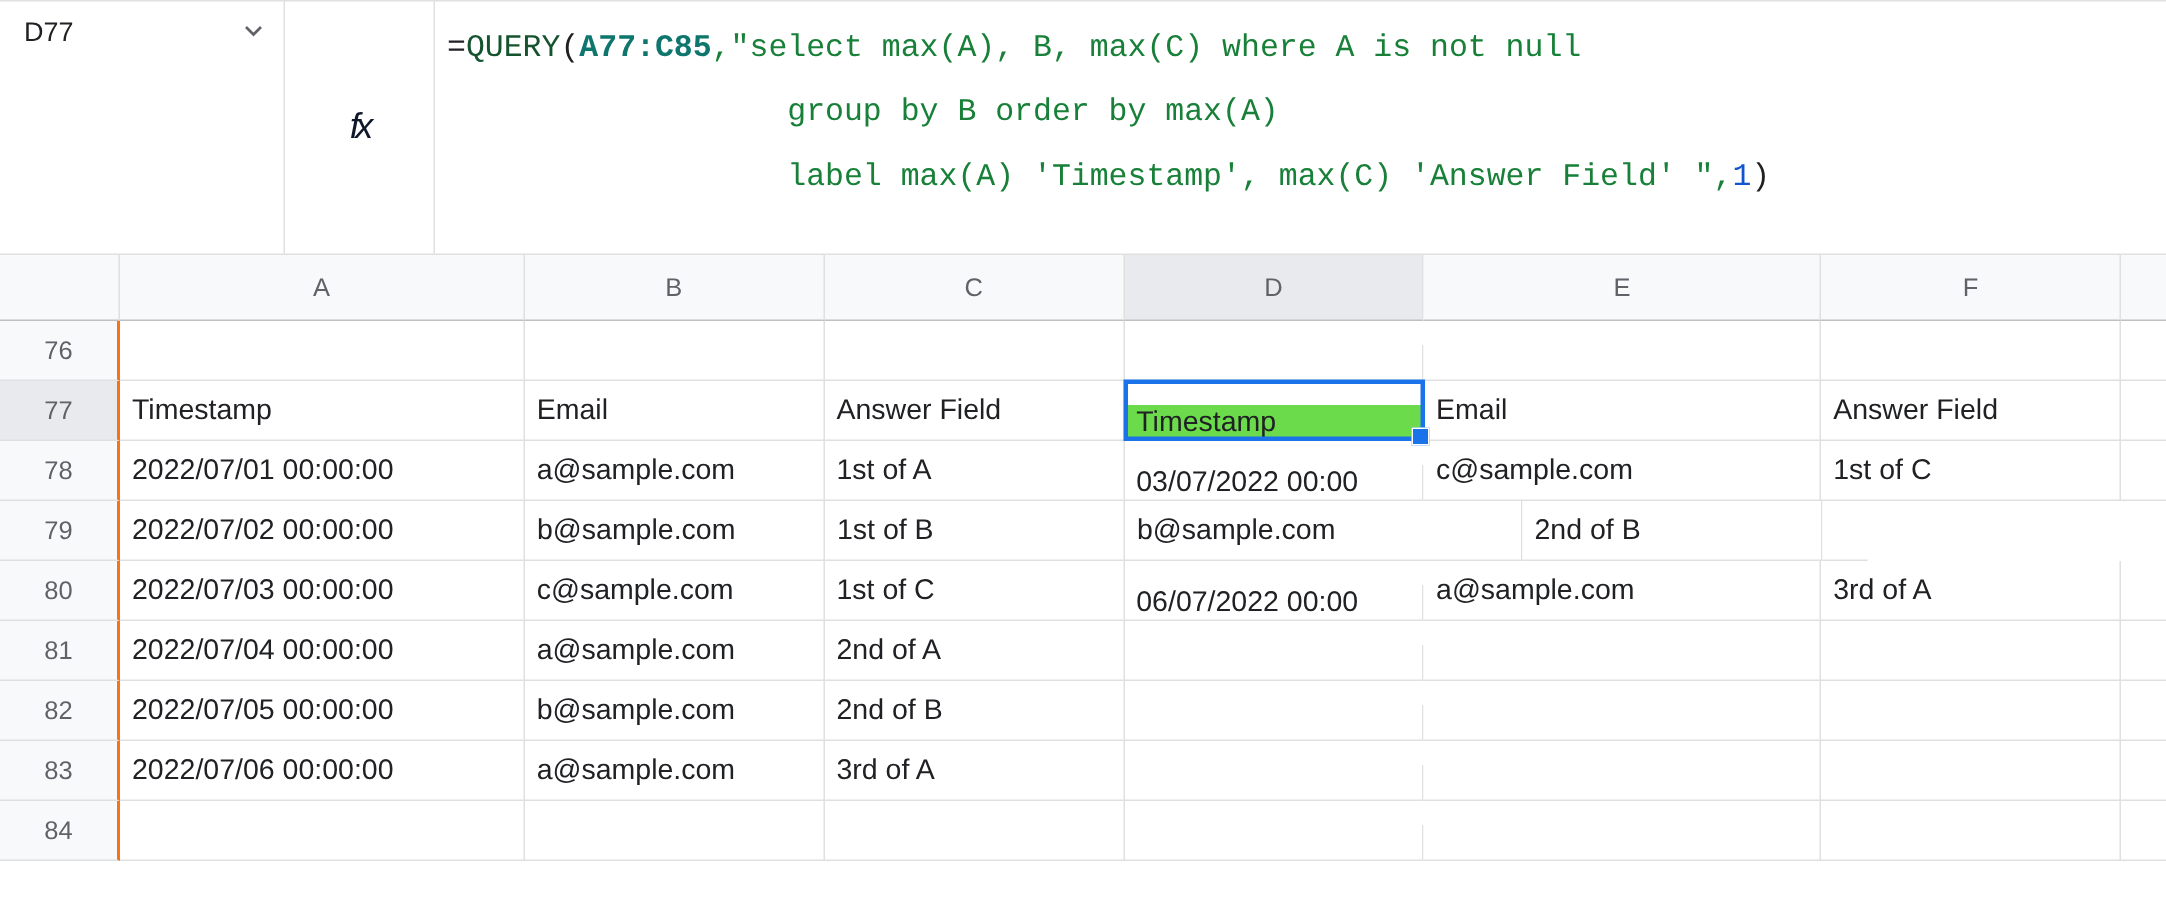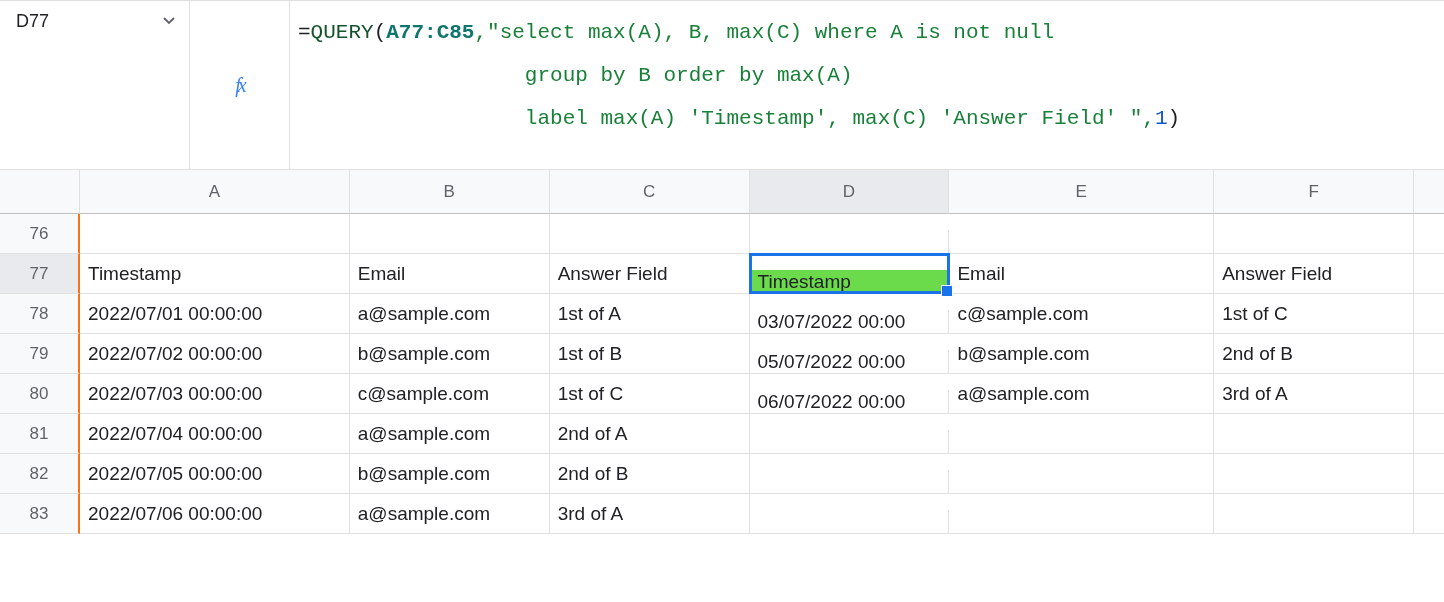--- a/index.html
+++ b/index.html
@@ -45,24 +45,24 @@
     border-right: 1px solid #e0e0e0;
   }
   .fx-cell {
     width: 100px;
     display: flex;
     align-items: center;
     justify-content: center;
     border-right: 1px solid #e0e0e0;
   }
   .fx-cell .fx {
-    font-family: Liberation Serif, serif;
+    font-family: Liberation Sans, sans-serif;
     font-style: italic;
-    font-size: 20px;
-    color: #3b82f6;
+    font-size: 24px;
+    color: #0f172a;
     letter-spacing: -3px;
   }
   .formula-text {
     flex: 1;
     padding: 10px 16px 0 8px;
     font-family: "Menlo", "Consolas", "Courier New", monospace;
     font-size: 21px;
     line-height: 43px;
     white-space: pre;
     color: #202124;
@@ -234,21 +234,20 @@
         <div class="cell D truncate">03/07/2022 00:00</div>
         <div class="cell E">c@sample.com</div>
         <div class="cell F">1st of C</div>
         <div class="cell G"></div>
       </div>
       <div class="row">
         <div class="row-h">79</div>
         <div class="cell A">2022/07/02 00:00:00</div>
         <div class="cell B">b@sample.com</div>
         <div class="cell C">1st of B</div>
-        <div class="cell D truncate">05/07/2022 00:00</div>
         <div class="cell E">b@sample.com</div>
         <div class="cell F">2nd of B</div>
         <div class="cell G"></div>
       </div>
       <div class="row">
         <div class="row-h">80</div>
         <div class="cell A">2022/07/03 00:00:00</div>
         <div class="cell B">c@sample.com</div>
         <div class="cell C">1st of C</div>
         <div class="cell D truncate">06/07/2022 00:00</div>
@@ -279,16 +278,26 @@
       <div class="row">
         <div class="row-h">83</div>
         <div class="cell A">2022/07/06 00:00:00</div>
         <div class="cell B">a@sample.com</div>
         <div class="cell C">3rd of A</div>
         <div class="cell D"></div>
         <div class="cell E"></div>
         <div class="cell F"></div>
         <div class="cell G"></div>
       </div>
+      <div class="row">
+        <div class="row-h">84</div>
+        <div class="cell A"></div>
+        <div class="cell B"></div>
+        <div class="cell C"></div>
+        <div class="cell D"></div>
+        <div class="cell E"></div>
+        <div class="cell F"></div>
+        <div class="cell G"></div>
+      </div>
     </div>
 
   <div class="selected-cell" id="sel-overlay" style="left: 749px; top: 83px; width: 201px; height: 41px;"></div>
 </div>
 
 </body></html>

